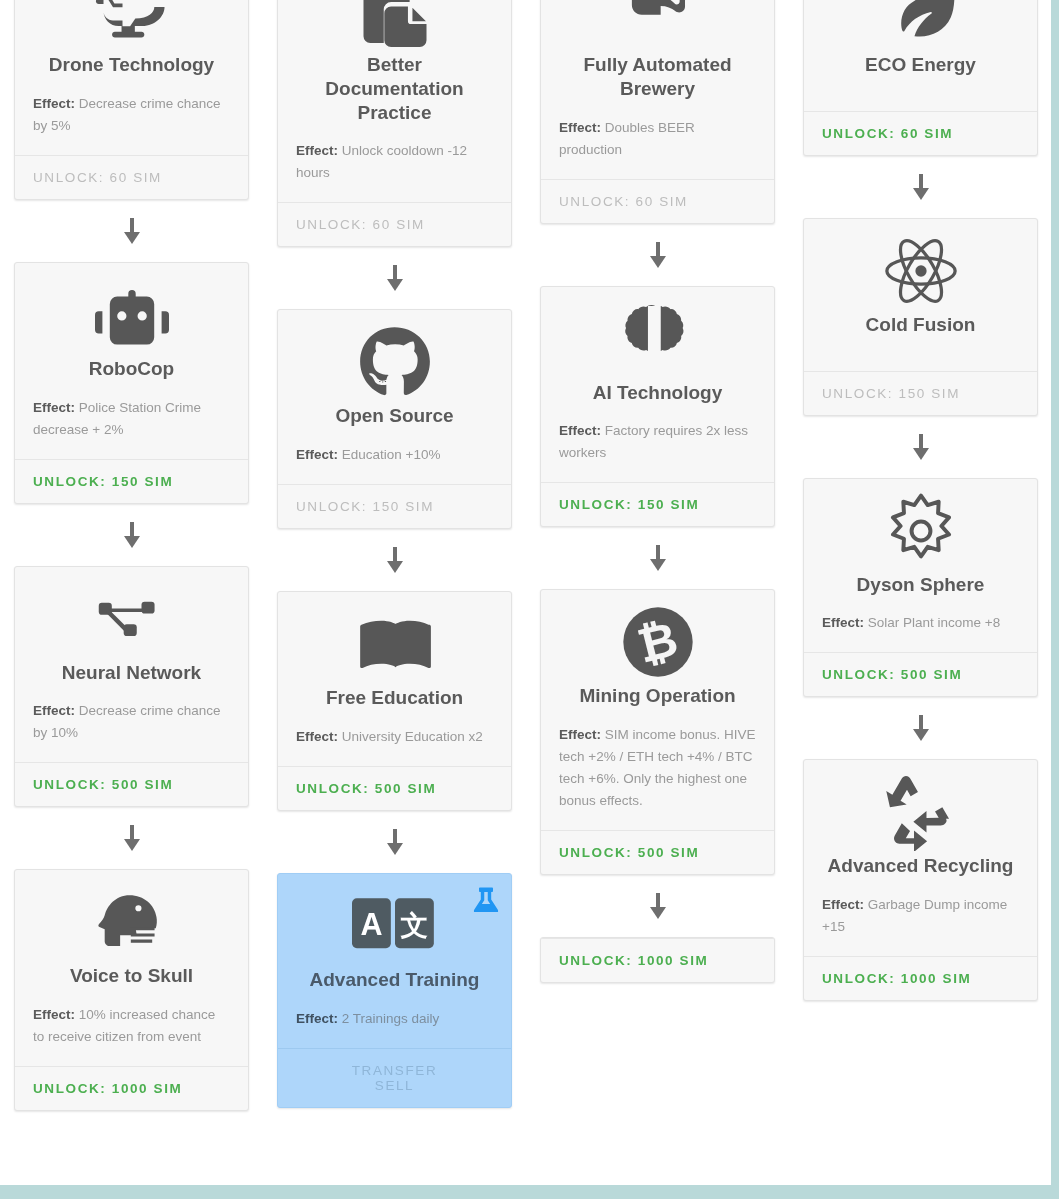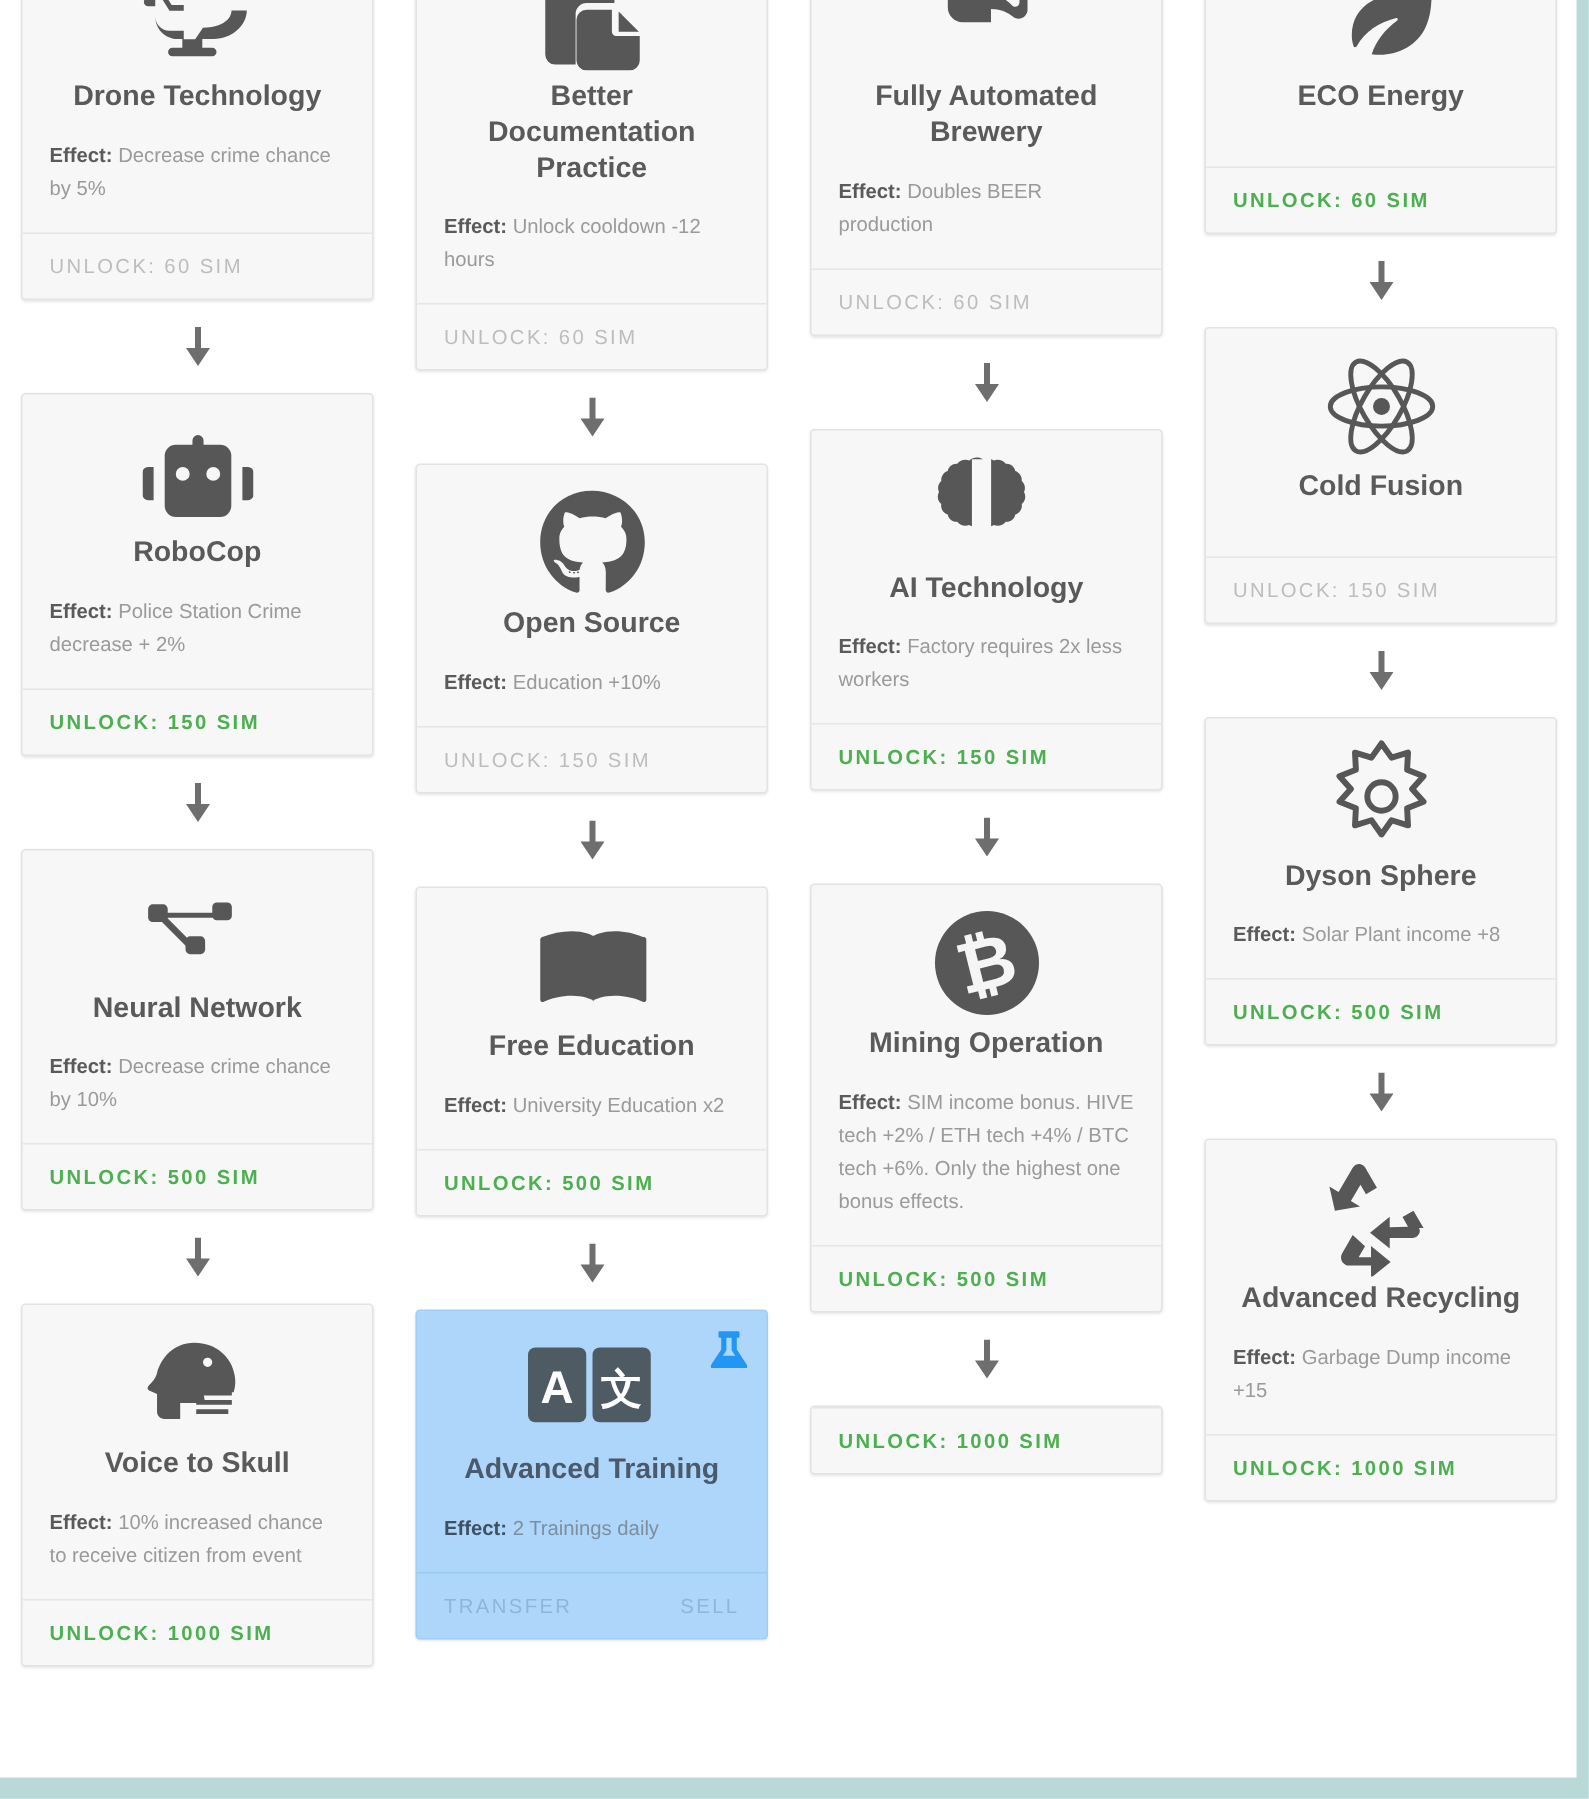--- a/index.html
+++ b/index.html
@@ -92,22 +92,22 @@
   .card-foot {
     border-top: 1px solid #e6e6e6;
     padding: 14px 18px;
     font-size: 13.5px;
     letter-spacing: 1.6px;
     font-weight: bold;
   }
   .card.owned .card-foot {
     border-top-color: #9dc9f0;
     display: flex;
-    justify-content: space-between;
     align-items: center;
+    flex-direction: column;
   }
   .unlock-locked { color: #bdbdbd; font-weight: normal; }
   .unlock-avail  { color: #4caf50; }
   .act { color: #8fb6d8; font-weight: normal; cursor: pointer; }
   .arrow {
     height: 62px;
     display: flex;
     align-items: center;
     justify-content: center;
   }

